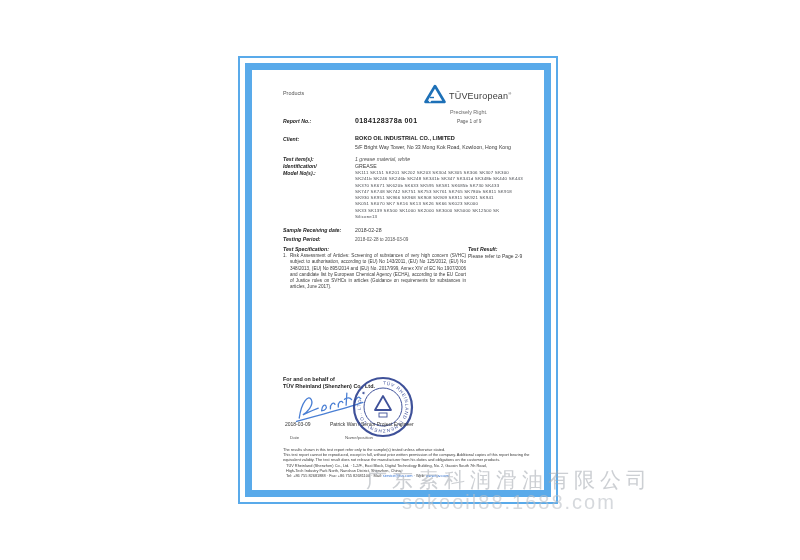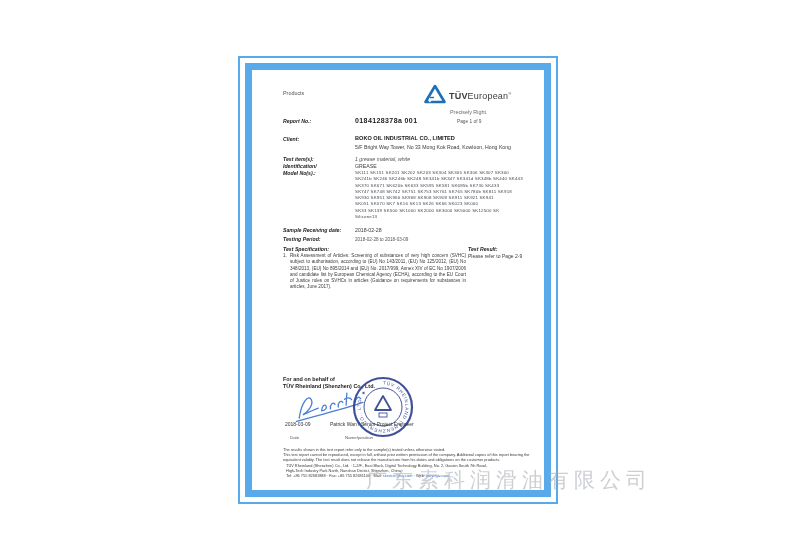--- a/index.html
+++ b/index.html
@@ -15,21 +15,21 @@
   .lbl { font-weight:bold; font-style:italic; color:#222; }
   .sm  { font-size:5.2px; line-height:7px; }
   .xs  { font-size:4.6px; line-height:6.2px; }
   .xxs { font-size:3.9px; line-height:4.9px; color:#3a3a3a; }
 
   .products { left:283px; top:90px; font-size:5.4px; color:#555; }
 
   .logo { left:424px; top:84px; width:130px; }
   .logo-row { display:flex; align-items:center; gap:3px; }
   .logo-text { font-size:9px; color:#3c3c3c; letter-spacing:0.2px; white-space:nowrap; }
-  .logo-text b { font-weight:bold; }
+  .logo-text b { font-weight:normal; }
   .logo-reg { font-size:4px; vertical-align:super; }
   .tagline { font-size:5.4px; color:#6b6b6b; margin:1px 0 0 26px; }
 
   .page-ind { left:457px; top:119px; font-size:4.8px; color:#555; }
 
   .labcol { left:283px; width:70px; }
   .valcol { left:355px; width:190px; }
 
   .report-no { font-size:7px; font-weight:bold; letter-spacing:0.4px; color:#1a1a1a; }
   .client-name { font-size:5.6px; font-weight:bold; color:#1a1a1a; }
@@ -166,14 +166,15 @@
 
   <div class="abs xxs" style="left:286px; top:464px; width:260px;">
     <div>TÜV Rheinland (Shenzhen) Co., Ltd. · 1-2/F., East Block, Digital Technology Building, No. 2, Gaoxin South 7th Road,</div>
     <div>High-Tech Industry Park North, Nanshan District, Shenzhen, China</div>
     <div>
       <span>Tel: +86 755 82681888 · Fax: +86 755 82681100 · Mail: </span><a class="link" href="#">service@tuv.com</a><span> · Web: </span><a class="link" href="#">www.tuv.com</a>
     </div>
   </div>
 
   <div class="abs watermark1">广东索科润滑油有限公司</div>
+  <div class="abs watermark2">sokooil88.1688.com</div>
 
 </div>
 
 </body></html>

